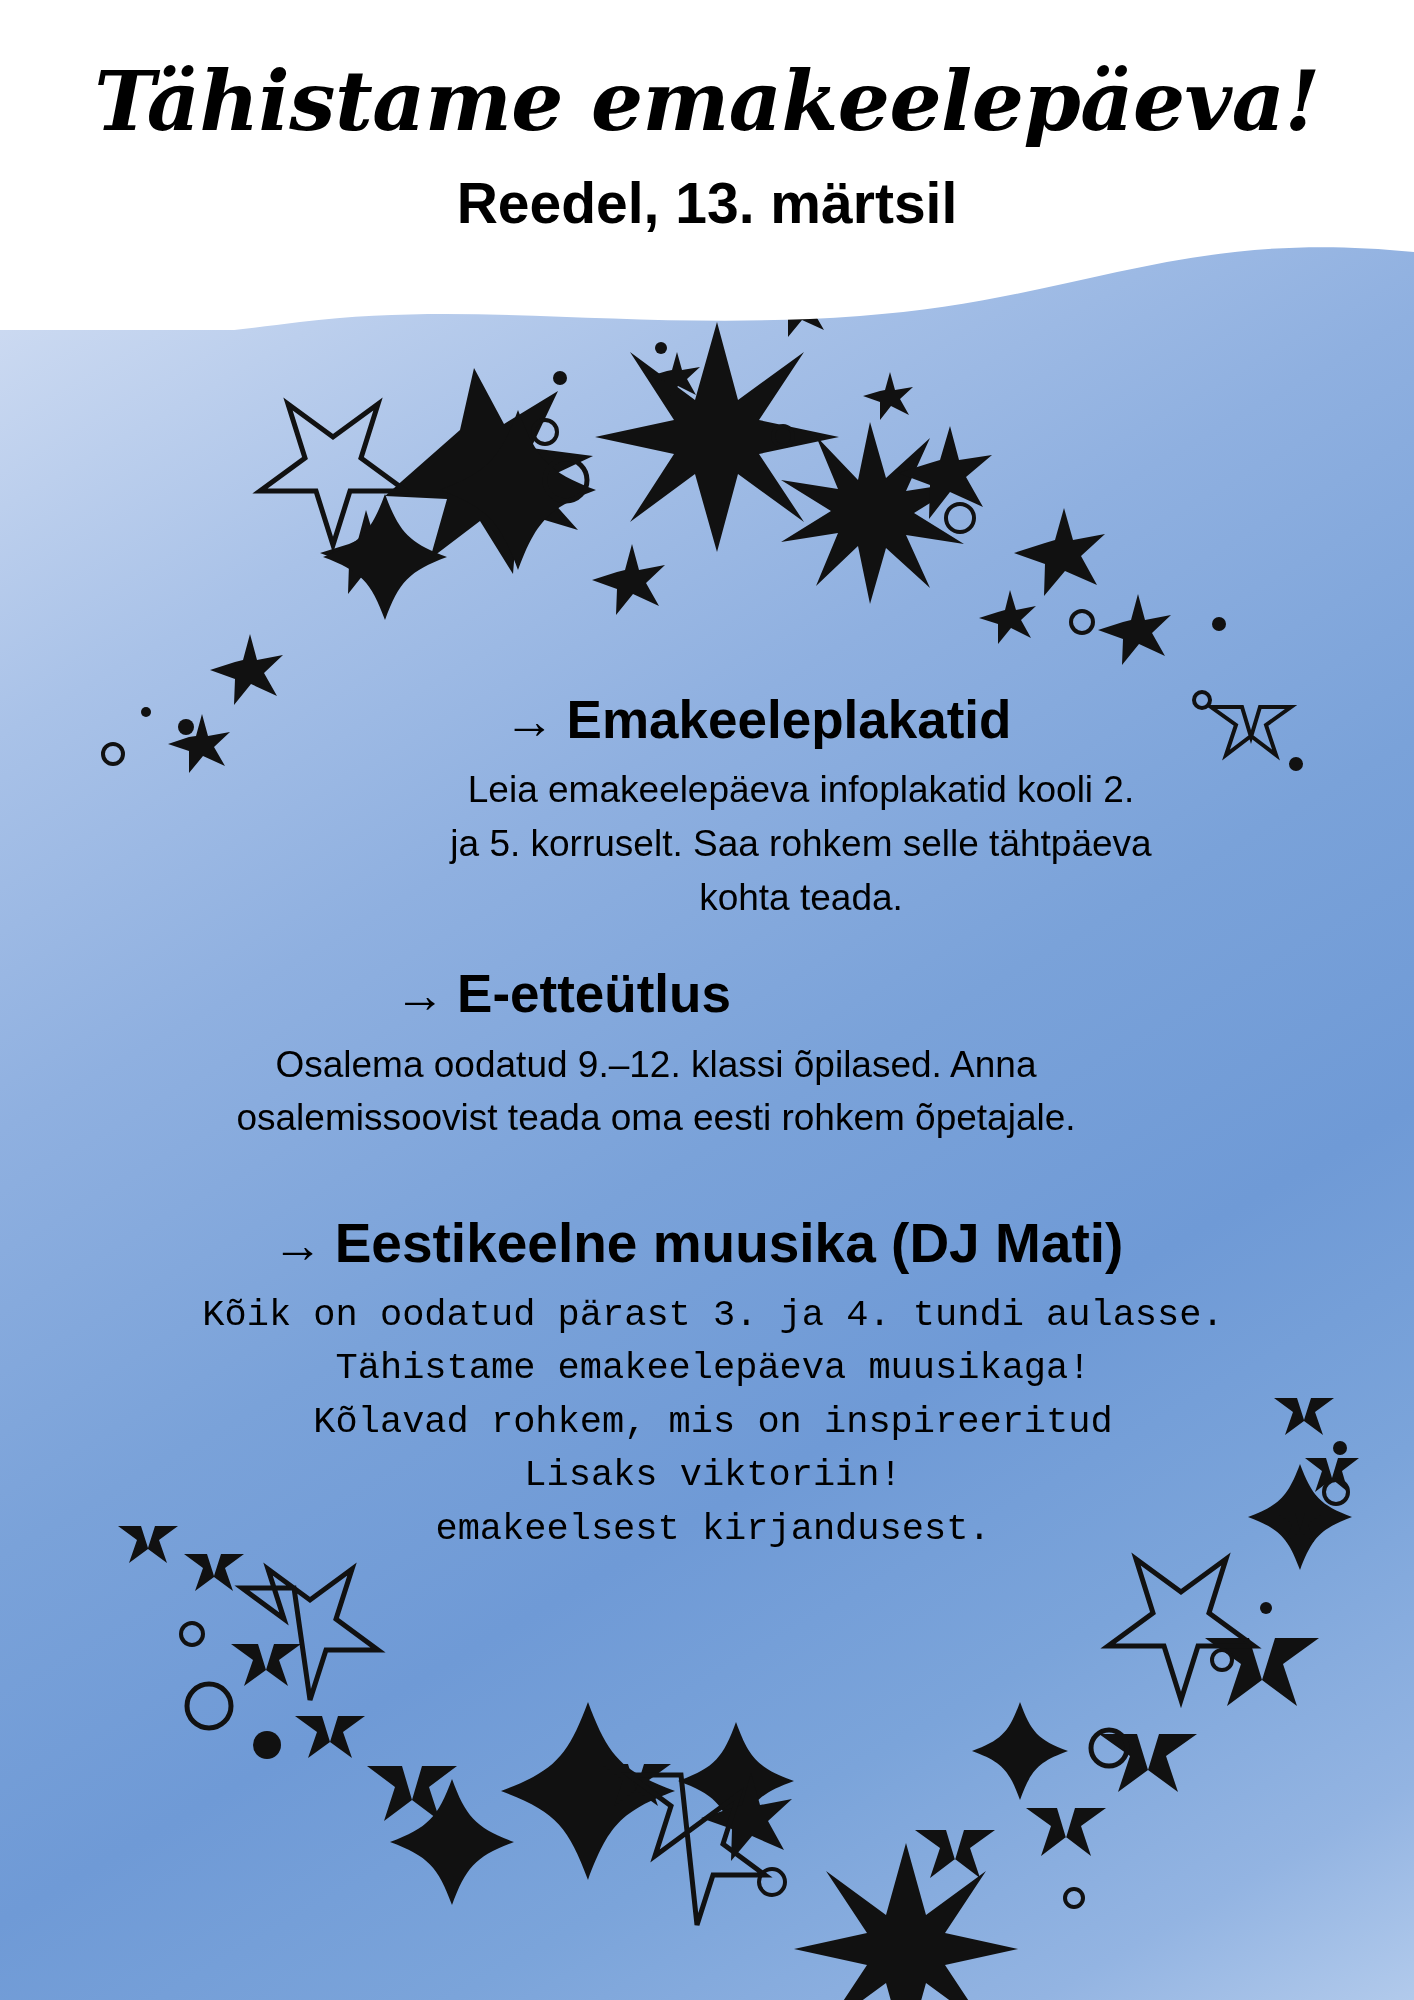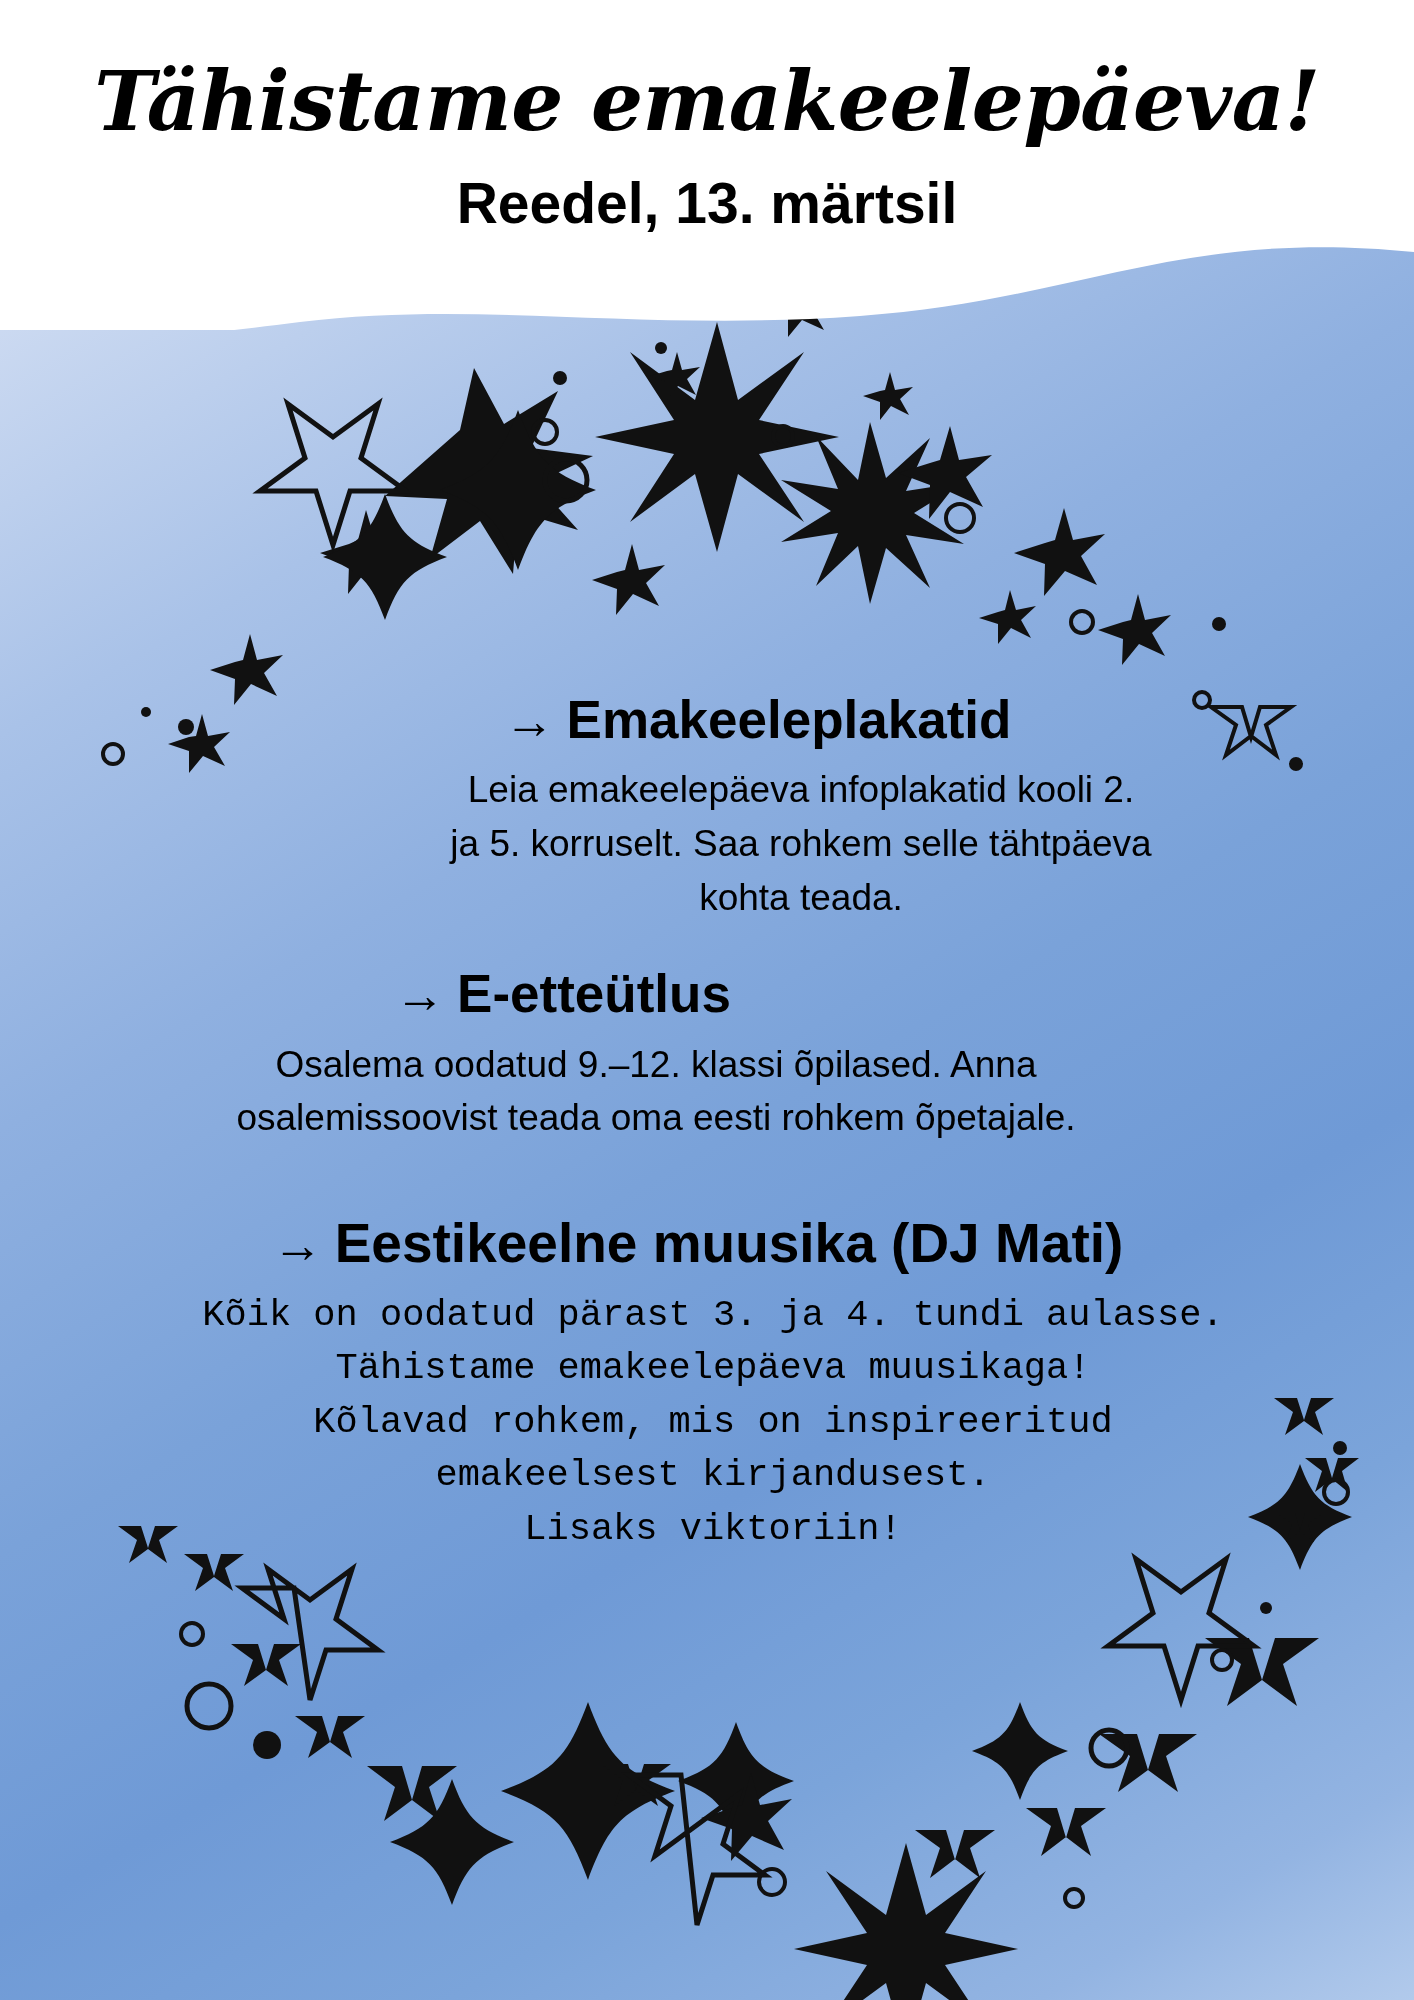--- a/index.html
+++ b/index.html
@@ -279,19 +279,19 @@
     </div>
 
     <div class="section" id="section-muusika">
       <div class="section-heading">
         <span class="arrow">→</span><span>Eestikeelne muusika (DJ Mati)</span>
       </div>
       <div class="section-body">
         <span class="body-line">Kõik on oodatud pärast 3. ja 4. tundi aulasse.</span>
         <span class="body-line">Tähistame emakeelepäeva muusikaga!</span>
         <span class="body-line">Kõlavad rohkem, mis on inspireeritud</span>
+        <span class="body-line">Lisaks viktoriin!</span>
         <span class="body-line">emakeelsest kirjandusest.</span>
-        <span class="body-line">Lisaks viktoriin!</span>
       </div>
     </div>
 
   </div>
 </div>
 
 </body></html>

